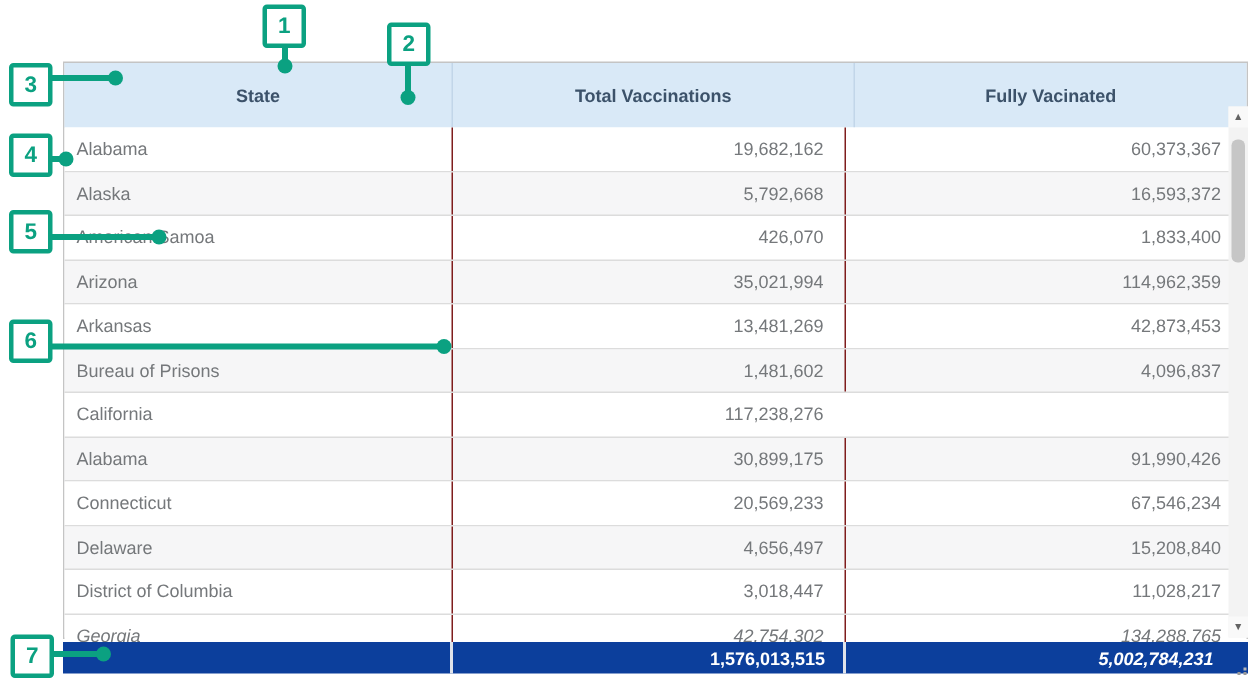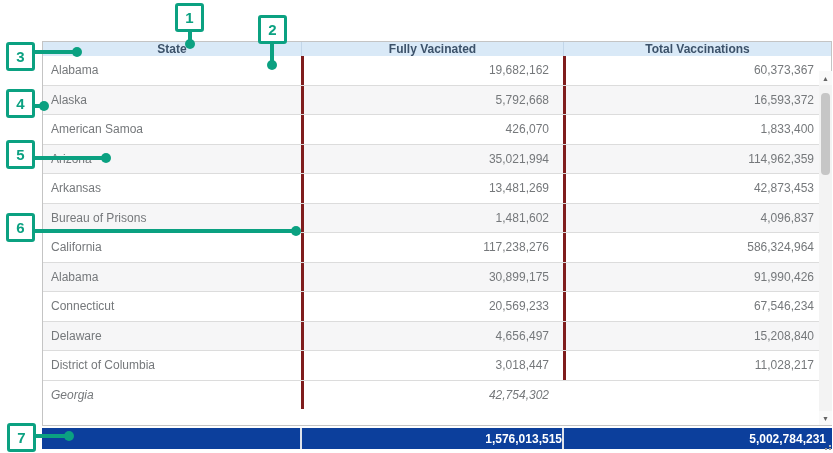--- a/index.html
+++ b/index.html
@@ -6,47 +6,47 @@
   .stage{
     position:relative;width:833px;height:453px;background:#ffffff;overflow:hidden;
     font-family:"Liberation Sans","DejaVu Sans",sans-serif;
   }
   
   .table{
     position:absolute;left:42px;top:41px;width:790px;height:385px;
     border:1px solid #c4c4c4;box-sizing:border-box;background:#fff;
   }
   .hdr{
-    display:flex;height:14px;background:var(--header-bg);
+    display:flex;height:43px;background:var(--header-bg);
     color:var(--header-text);font-size:12px;font-weight:700;
   }
   .hdr .cell{display:flex;align-items:center;justify-content:center;box-sizing:border-box;}
   .hdr .cell + .cell{border-left:1px solid #c2d6e9;}
   .rows{display:flex;flex-direction:column;height:353px;}
   .row{flex:1;display:flex;border-bottom:1px solid #dcdcdc;background:#ffffff;box-sizing:border-box;}
   .row.alt{background:var(--alt-bg);}
   .row:last-child{border-bottom:none;font-style:italic;}
   .cell{box-sizing:border-box;}
   .c1{width:258px;}
   .c2{width:262px;}
   .c3{flex:1;}
   .row .cell{display:flex;align-items:center;font-size:12px;color:var(--row-text);}
-  .row .cell + .cell{border-left:3px solid #7f1d1d;}
+  .row .cell + .cell{border-left:1px solid #7f1d1d;}
   .row .c1{justify-content:flex-start;padding-left:8px;}
   .row .c2{justify-content:flex-end;padding-right:14px;}
   .row .c3{justify-content:flex-end;padding-right:17px;}
   
   .total{
     position:absolute;left:42px;top:428px;width:790px;height:21px;
     background:var(--total-bg);display:flex;color:#fff;font-size:12px;font-weight:700;
   }
   .total .cell{display:flex;align-items:center;box-sizing:border-box;}
   .total .cell + .cell{border-left:2px solid #dfe3ea;}
-  .total .c2{justify-content:flex-end;}
-  .total .c3{justify-content:flex-end;padding-right:6px;}
+  .total .c2{justify-content:flex-end;padding-right:12px;}
+  .total .c3{justify-content:flex-end;padding-right:23px;font-style:italic;}
   
   .scrollbar{
     position:absolute;left:819px;top:71px;width:13px;height:354px;
     background:#f3f3f3;z-index:5;
   }
   .scroll-arrow{
     position:absolute;left:0;width:13px;height:14px;display:flex;align-items:center;justify-content:center;
     color:#636363;font-size:7px;line-height:1;background:#f9f9f9;cursor:default;
   }
   .scroll-arrow.up{top:0;}
@@ -79,22 +79,22 @@
   }
 </style>
 </head>
 <body>
 
 <div class="stage">
 
   <div class="table">
     <div class="hdr">
       <div class="cell c1">State</div>
+      <div class="cell c3">Total Vaccinations</div>
       <div class="cell c2">Fully Vacinated</div>
-      <div class="cell c3">Total Vaccinations</div>
     </div>
     <div class="rows">
     <div class="row">
       <div class="cell c1">Alabama</div>
       <div class="cell c2">19,682,162</div>
       <div class="cell c3">60,373,367</div>
     </div>
 
     <div class="row alt">
       <div class="cell c1">Alaska</div>
@@ -122,21 +122,20 @@
 
     <div class="row alt">
       <div class="cell c1">Bureau of Prisons</div>
       <div class="cell c2">1,481,602</div>
       <div class="cell c3">4,096,837</div>
     </div>
 
     <div class="row">
       <div class="cell c1">California</div>
       <div class="cell c2">117,238,276</div>
-      <div class="cell c3">586,324,964</div>
     </div>
 
     <div class="row alt">
       <div class="cell c1">Alabama</div>
       <div class="cell c2">30,899,175</div>
       <div class="cell c3">91,990,426</div>
     </div>
 
     <div class="row">
       <div class="cell c1">Connecticut</div>
@@ -153,20 +152,21 @@
     <div class="row">
       <div class="cell c1">District of Columbia</div>
       <div class="cell c2">3,018,447</div>
       <div class="cell c3">11,028,217</div>
     </div>
 
 
     <div class="row">
       <div class="cell c1">Georgia</div>
       <div class="cell c2">42,754,302</div>
+      <div class="cell c3">134,288,765</div>
     </div>
   </div>
   </div>
 
   <div class="scrollbar">
     <div class="scroll-arrow up">▲</div>
     <div class="thumb"></div>
     <div class="scroll-arrow down">▼</div>
   </div>
 

